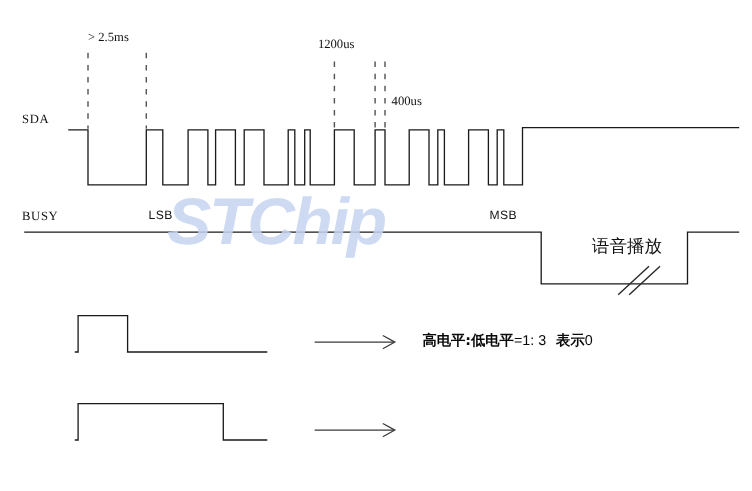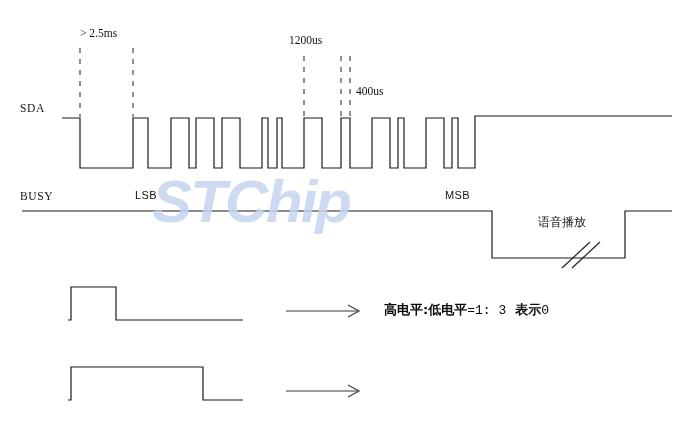--- a/index.html
+++ b/index.html
@@ -87,27 +87,27 @@
     font-family: "DejaVu Sans", sans-serif;
     font-size: 13px;
     font-weight: bold;
     color: #0b0b0b;
     white-space: nowrap;
     z-index: 3;
   }
   .cn-small {
     position: absolute;
     font-family: "DejaVu Sans", sans-serif;
-    font-size: 12px;
+    font-size: 16px;
     color: #111111;
     white-space: nowrap;
     z-index: 3;
   }
   .eq-part {
-    font-family: Liberation Mono, monospace;
+    font-family: Liberation Sans, sans-serif;
     font-weight: normal;
   }
 </style>
 </head>
 <body>
 
 <div id="root">
 
   <div class="watermark">STChip</div>
 

